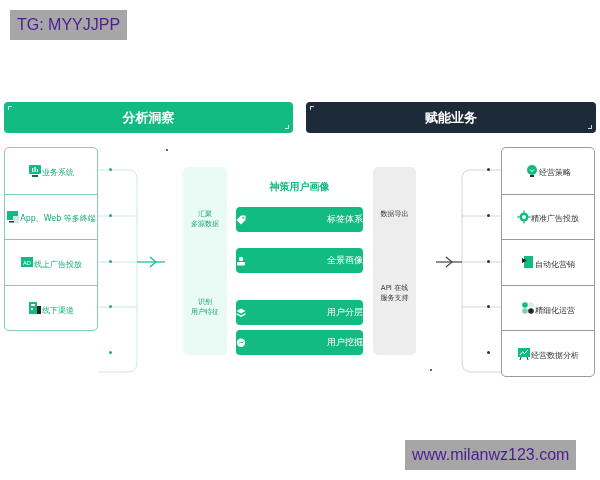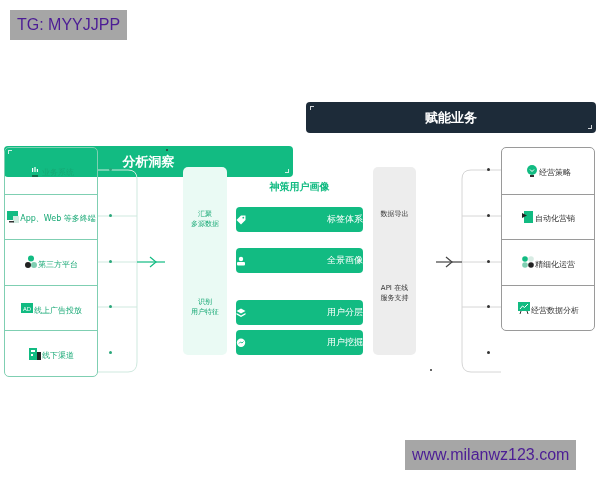--- a/index.html
+++ b/index.html
@@ -5,21 +5,21 @@
     * { box-sizing: border-box; margin: 0; padding: 0; }
     body { width: 600px; height: 480px; background: #ffffff; position: relative; overflow: hidden;
            font-family: "DejaVu Sans", "Liberation Sans", sans-serif; }
     .wm { position: absolute; background: #a6a6a6; color: #4c1d95; font-family: "Liberation Sans", sans-serif;
           font-size: 16px; padding: 0 7px; height: 30px; line-height: 30px; }
     .wm-tl { left: 10px; top: 10px; }
     .wm-br { left: 405px; top: 440px; }
 
     .hdr { position: absolute; top: 102px; height: 31px; border-radius: 4px; color: #fff;
            font-size: 13px; font-weight: bold; text-align: center; line-height: 31px; }
-    .hdr-l { left: 4px; width: 289px; background: #12bb82; margin-top: 44px; }
+    .hdr-l { left: 4px; width: 289px; background: #12bb82; }
     .hdr-r { left: 306px; width: 290px; background: #1d2b39; }
     .hdr .corner { position: absolute; width: 4px; height: 4px; }
     .hdr .c-tl { left: 4px; top: 4px; border-left: 1px solid rgba(255,255,255,0.8); border-top: 1px solid rgba(255,255,255,0.8); }
     .hdr .c-br { right: 4px; bottom: 4px; border-right: 1px solid rgba(255,255,255,0.8); border-bottom: 1px solid rgba(255,255,255,0.8); }
 
     .col { position: absolute; top: 147px; width: 94px; border-radius: 5px; overflow: hidden; }
     .col-l { left: 4px; border: 1.5px solid #7fcfb2; }
     .col-r { left: 501px; border: 1.5px solid #9a9a9a; }
     .cell { height: 45.6px; display: flex; align-items: center; justify-content: center; }
     .col-l .cell + .cell { border-top: 1.5px solid #7fcfb2; }
@@ -111,28 +111,20 @@
   <div class="cell">
     <svg class="ico" viewBox="0 0 14 14">
         <rect x="1" y="1" width="11" height="9" fill="#12bb82"></rect>
         <rect x="7" y="6" width="6" height="7" fill="#cfe9df"></rect>
         <rect x="3" y="11" width="5" height="1.5" fill="#333"></rect>
       </svg>
     <span class="lbl">App、Web 等多终端</span>
   </div>
   <div class="cell">
     <svg class="ico" viewBox="0 0 14 14">
-        <circle cx="7" cy="3.5" r="3" fill="#12bb82"></circle>
-        <circle cx="4" cy="10" r="3" fill="#222"></circle>
-        <circle cx="10" cy="10" r="3" fill="#7fcfb2"></circle>
-      </svg>
-    <span class="lbl">第三方平台</span>
-  </div>
-  <div class="cell">
-    <svg class="ico" viewBox="0 0 14 14">
         <rect x="1" y="2" width="12" height="10" fill="#12bb82"></rect>
         <text x="7" y="9.5" font-size="5.5" fill="#fff" text-anchor="middle" font-family="DejaVu Sans, sans-serif">AD</text>
       </svg>
     <span class="lbl">线上广告投放</span>
   </div>
   <div class="cell">
     <svg class="ico" viewBox="0 0 14 14">
         <rect x="1" y="1" width="8" height="12" fill="#12bb82"></rect>
         <rect x="3" y="3" width="4" height="2" fill="#fff"></rect>
         <rect x="3" y="7" width="2" height="2" fill="#fff"></rect>
@@ -189,20 +181,31 @@
   <div class="cell">
     <svg class="ico" viewBox="0 0 14 14">
         <circle cx="7" cy="6" r="5" fill="#12bb82"></circle>
         <path d="M5 5.5 L7 7.5 L9 5.5" stroke="#fff" stroke-width="1" fill="none"></path>
         <rect x="5" y="11" width="4" height="2" fill="#333"></rect>
       </svg>
     <span class="lbl">经营策略</span>
   </div>
   <div class="cell">
     <svg class="ico" viewBox="0 0 14 14">
+        <circle cx="7" cy="7" r="4.5" fill="#12bb82"></circle>
+        <circle cx="7" cy="7" r="2" fill="#fff"></circle>
+        <line x1="7" y1="0.5" x2="7" y2="2.5" stroke="#12bb82" stroke-width="1.4"></line>
+        <line x1="7" y1="11.5" x2="7" y2="13.5" stroke="#12bb82" stroke-width="1.4"></line>
+        <line x1="0.5" y1="7" x2="2.5" y2="7" stroke="#12bb82" stroke-width="1.4"></line>
+        <line x1="11.5" y1="7" x2="13.5" y2="7" stroke="#12bb82" stroke-width="1.4"></line>
+      </svg>
+    <span class="lbl">精准广告投放</span>
+  </div>
+  <div class="cell">
+    <svg class="ico" viewBox="0 0 14 14">
         <rect x="3" y="1" width="9" height="12" fill="#12bb82"></rect>
         <path d="M1 3 L6 5.5 L1 8 Z" fill="#222"></path>
       </svg>
     <span class="lbl">自动化营销</span>
   </div>
   <div class="cell">
     <svg class="ico" viewBox="0 0 14 14">
         <circle cx="4" cy="4" r="2.8" fill="#12bb82"></circle>
         <circle cx="10" cy="4" r="2.8" fill="#d8ece4"></circle>
         <circle cx="4" cy="10" r="2.8" fill="#7fcfb2"></circle>

